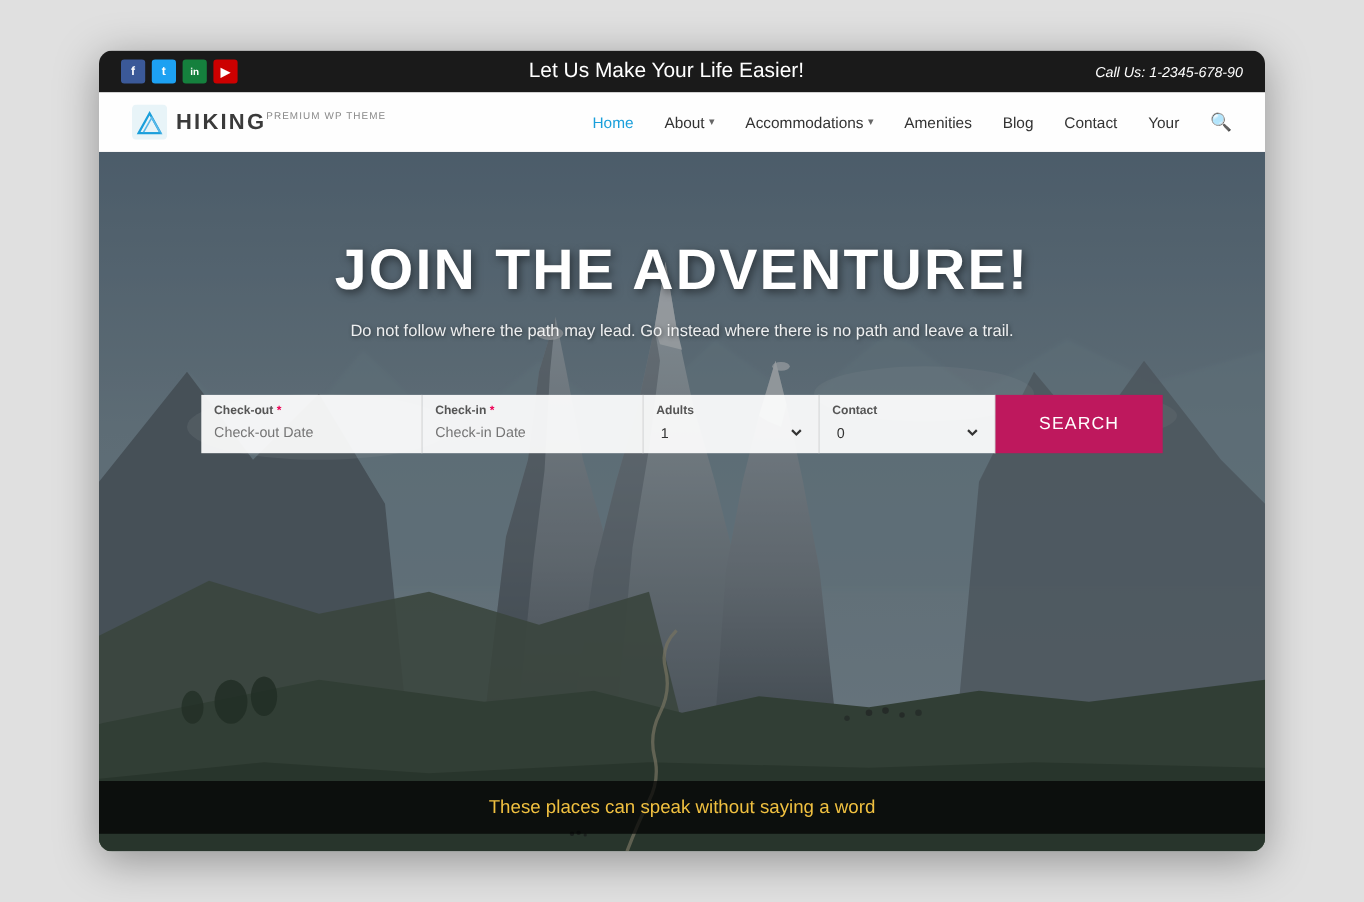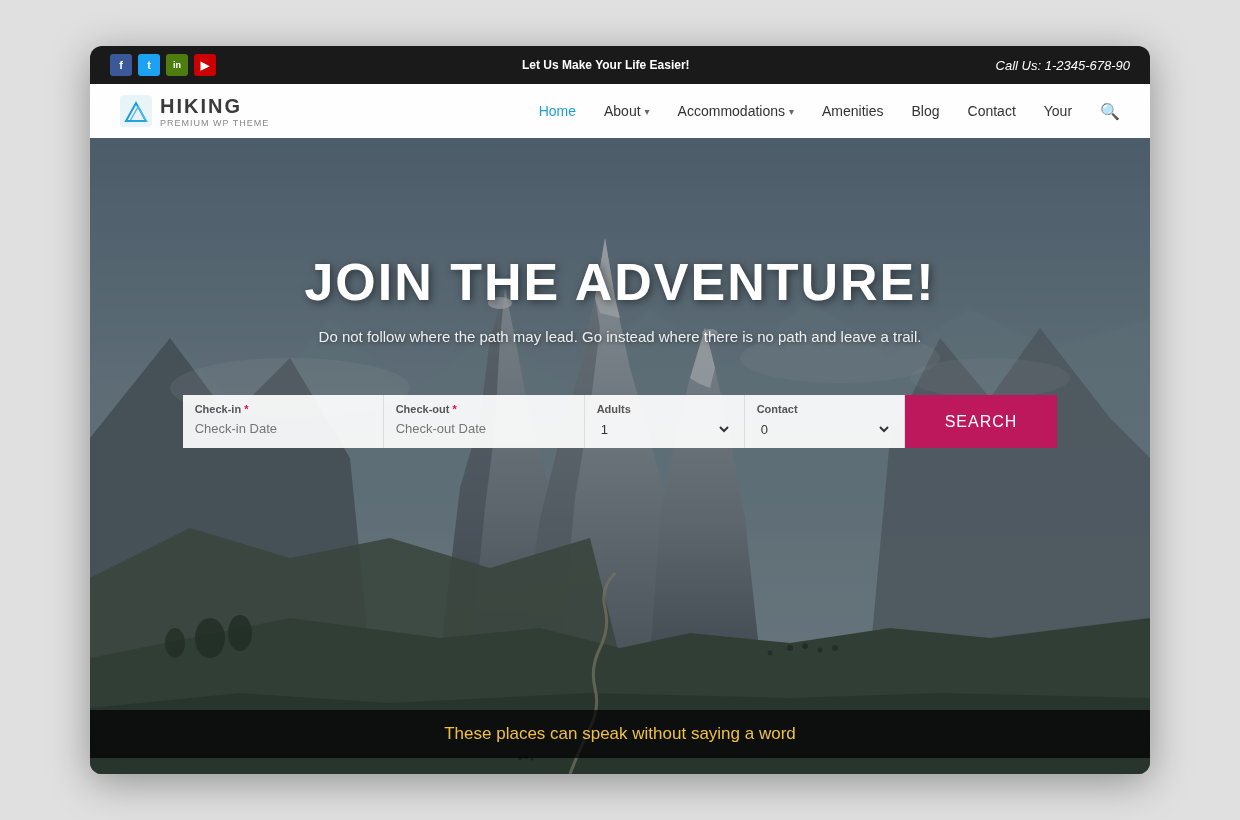--- a/index.html
+++ b/index.html
@@ -33,42 +33,42 @@
     .top-bar-social { display: flex; gap: 6px; align-items: center; }
     .social-icon {
       width: 22px; height: 22px;
       border-radius: 3px;
       display: flex; align-items: center; justify-content: center;
       font-size: 11px; font-weight: bold; color: #fff;
       cursor: pointer;
     }
     .fb-icon { background: #3b5998; }
     .tw-icon { background: #1da1f2; }
-    .li-icon { background: #4d7c0f; }
+    .li-icon { background: #15803d; }
     .yt-icon { background: #cc0000; }
 
-    .top-bar-tagline { font-size: 12px; font-weight: bold; }
+    .top-bar-tagline { font-size: 19px; }
     .top-bar-phone { font-size: 13px; font-style: italic; }
 
     
     .navbar {
       background: rgba(255,255,255,0.97);
       display: flex;
       align-items: center;
       justify-content: space-between;
       padding: 0 30px;
       height: 54px;
       position: relative;
       z-index: 10;
     }
     .logo-area { display: flex; align-items: center; gap: 8px; }
     .logo-icon {
       width: 32px; height: 32px;
     }
-    .logo-text-group { display: flex; flex-direction: column; }
+    .logo-text-group { display: flex; flex-direction: row; }
     .logo-main {
       font-size: 20px; font-weight: bold; color: #3a3a3a; letter-spacing: 2px;
     }
     .logo-sub { font-size: 9px; color: #888; letter-spacing: 1px; }
 
     .nav-links { display: flex; align-items: center; gap: 28px; }
     .nav-link {
       font-size: 14px; color: #333; text-decoration: none; cursor: pointer;
       display: flex; align-items: center; gap: 4px;
     }
@@ -117,21 +117,21 @@
       background: rgba(20, 30, 40, 0.45);
       z-index: 2;
     }
 
     .hero-content {
       position: relative;
       z-index: 3;
       display: flex;
       flex-direction: column;
       align-items: center;
-      padding-top: 114px;
+      padding-top: 78px;
       width: 100%;
     }
 
     .hero-title {
       font-size: 52px;
       font-weight: 900;
       color: #fff;
       text-transform: uppercase;
       letter-spacing: 2px;
       text-shadow: 2px 2px 8px rgba(0,0,0,0.5);
@@ -370,29 +370,29 @@
 
     <div class="hero-overlay"></div>
 
     <div class="hero-content">
       <h1 class="hero-title">JOIN THE ADVENTURE!</h1>
       <p class="hero-subtitle">Do not follow where the path may lead. Go instead where there is no path and leave a trail.</p>
 
       <div class="search-form">
         <div class="form-group">
           <label class="form-label">
+            <span>Check-out</span><span class="required"> *</span>
+          </label>
+          <input class="form-input" type="text" placeholder="Check-out Date" style="">
+        </div>
+        <div class="form-group">
+          <label class="form-label">
             <span>Check-in</span><span class="required"> *</span>
           </label>
           <input class="form-input" type="text" placeholder="Check-in Date" style="">
-        </div>
-        <div class="form-group">
-          <label class="form-label">
-            <span>Check-out</span><span class="required"> *</span>
-          </label>
-          <input class="form-input" type="text" placeholder="Check-out Date" style="">
         </div>
         <div class="form-group">
           <label class="form-label">Adults</label>
           <select class="form-select">
             <option>1</option>
             <option>2</option>
             <option>3</option>
             <option>4</option>
             <option>5</option>
           </select>

